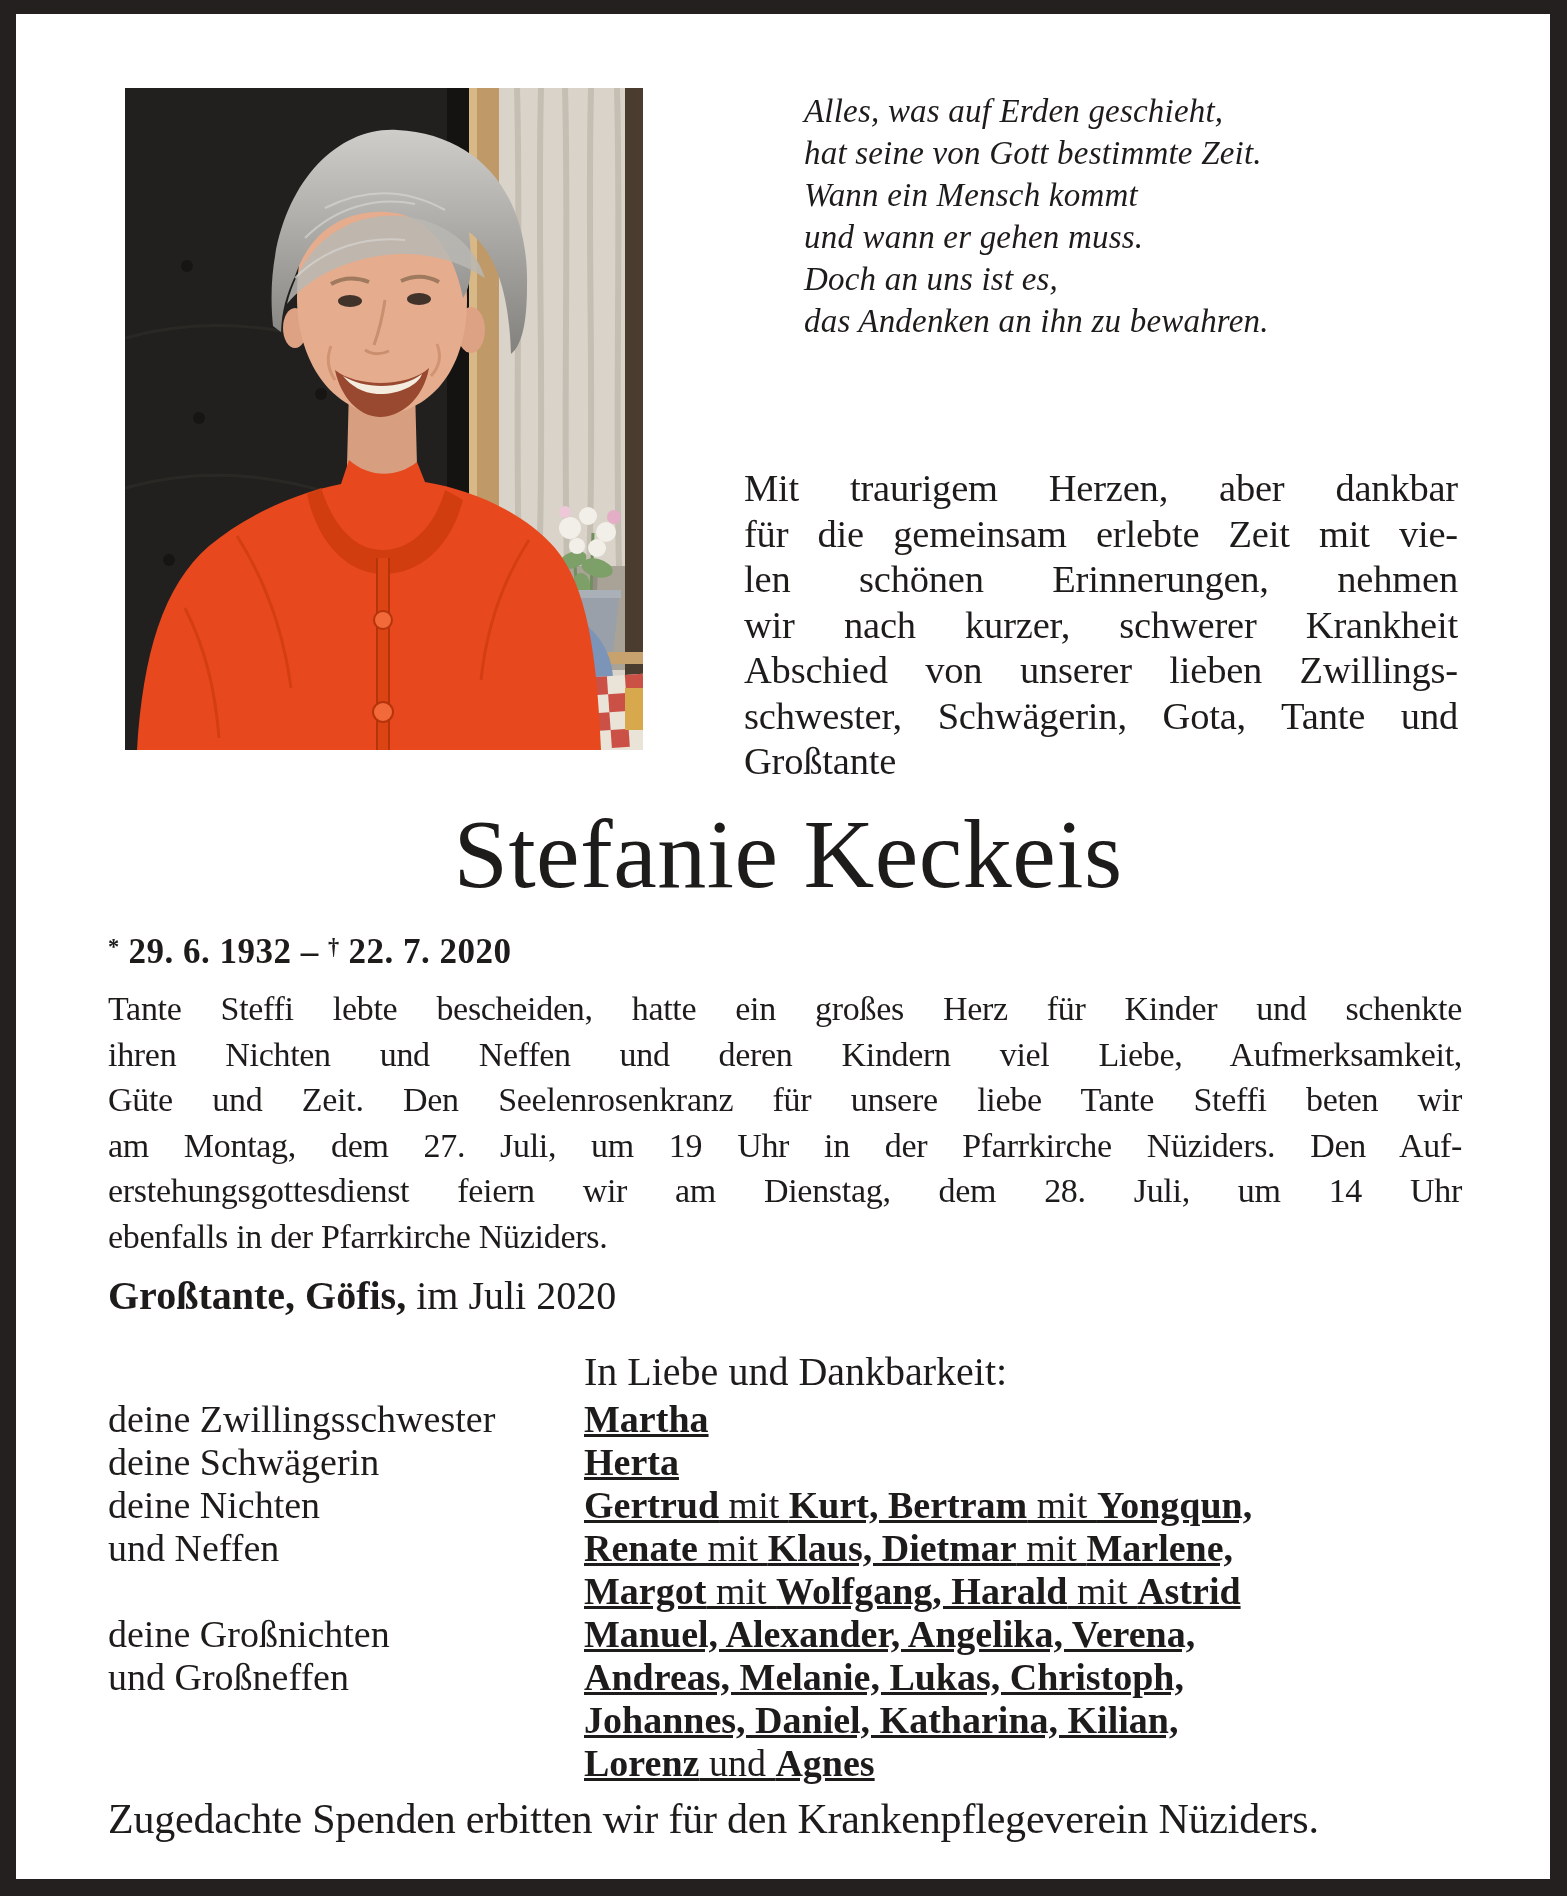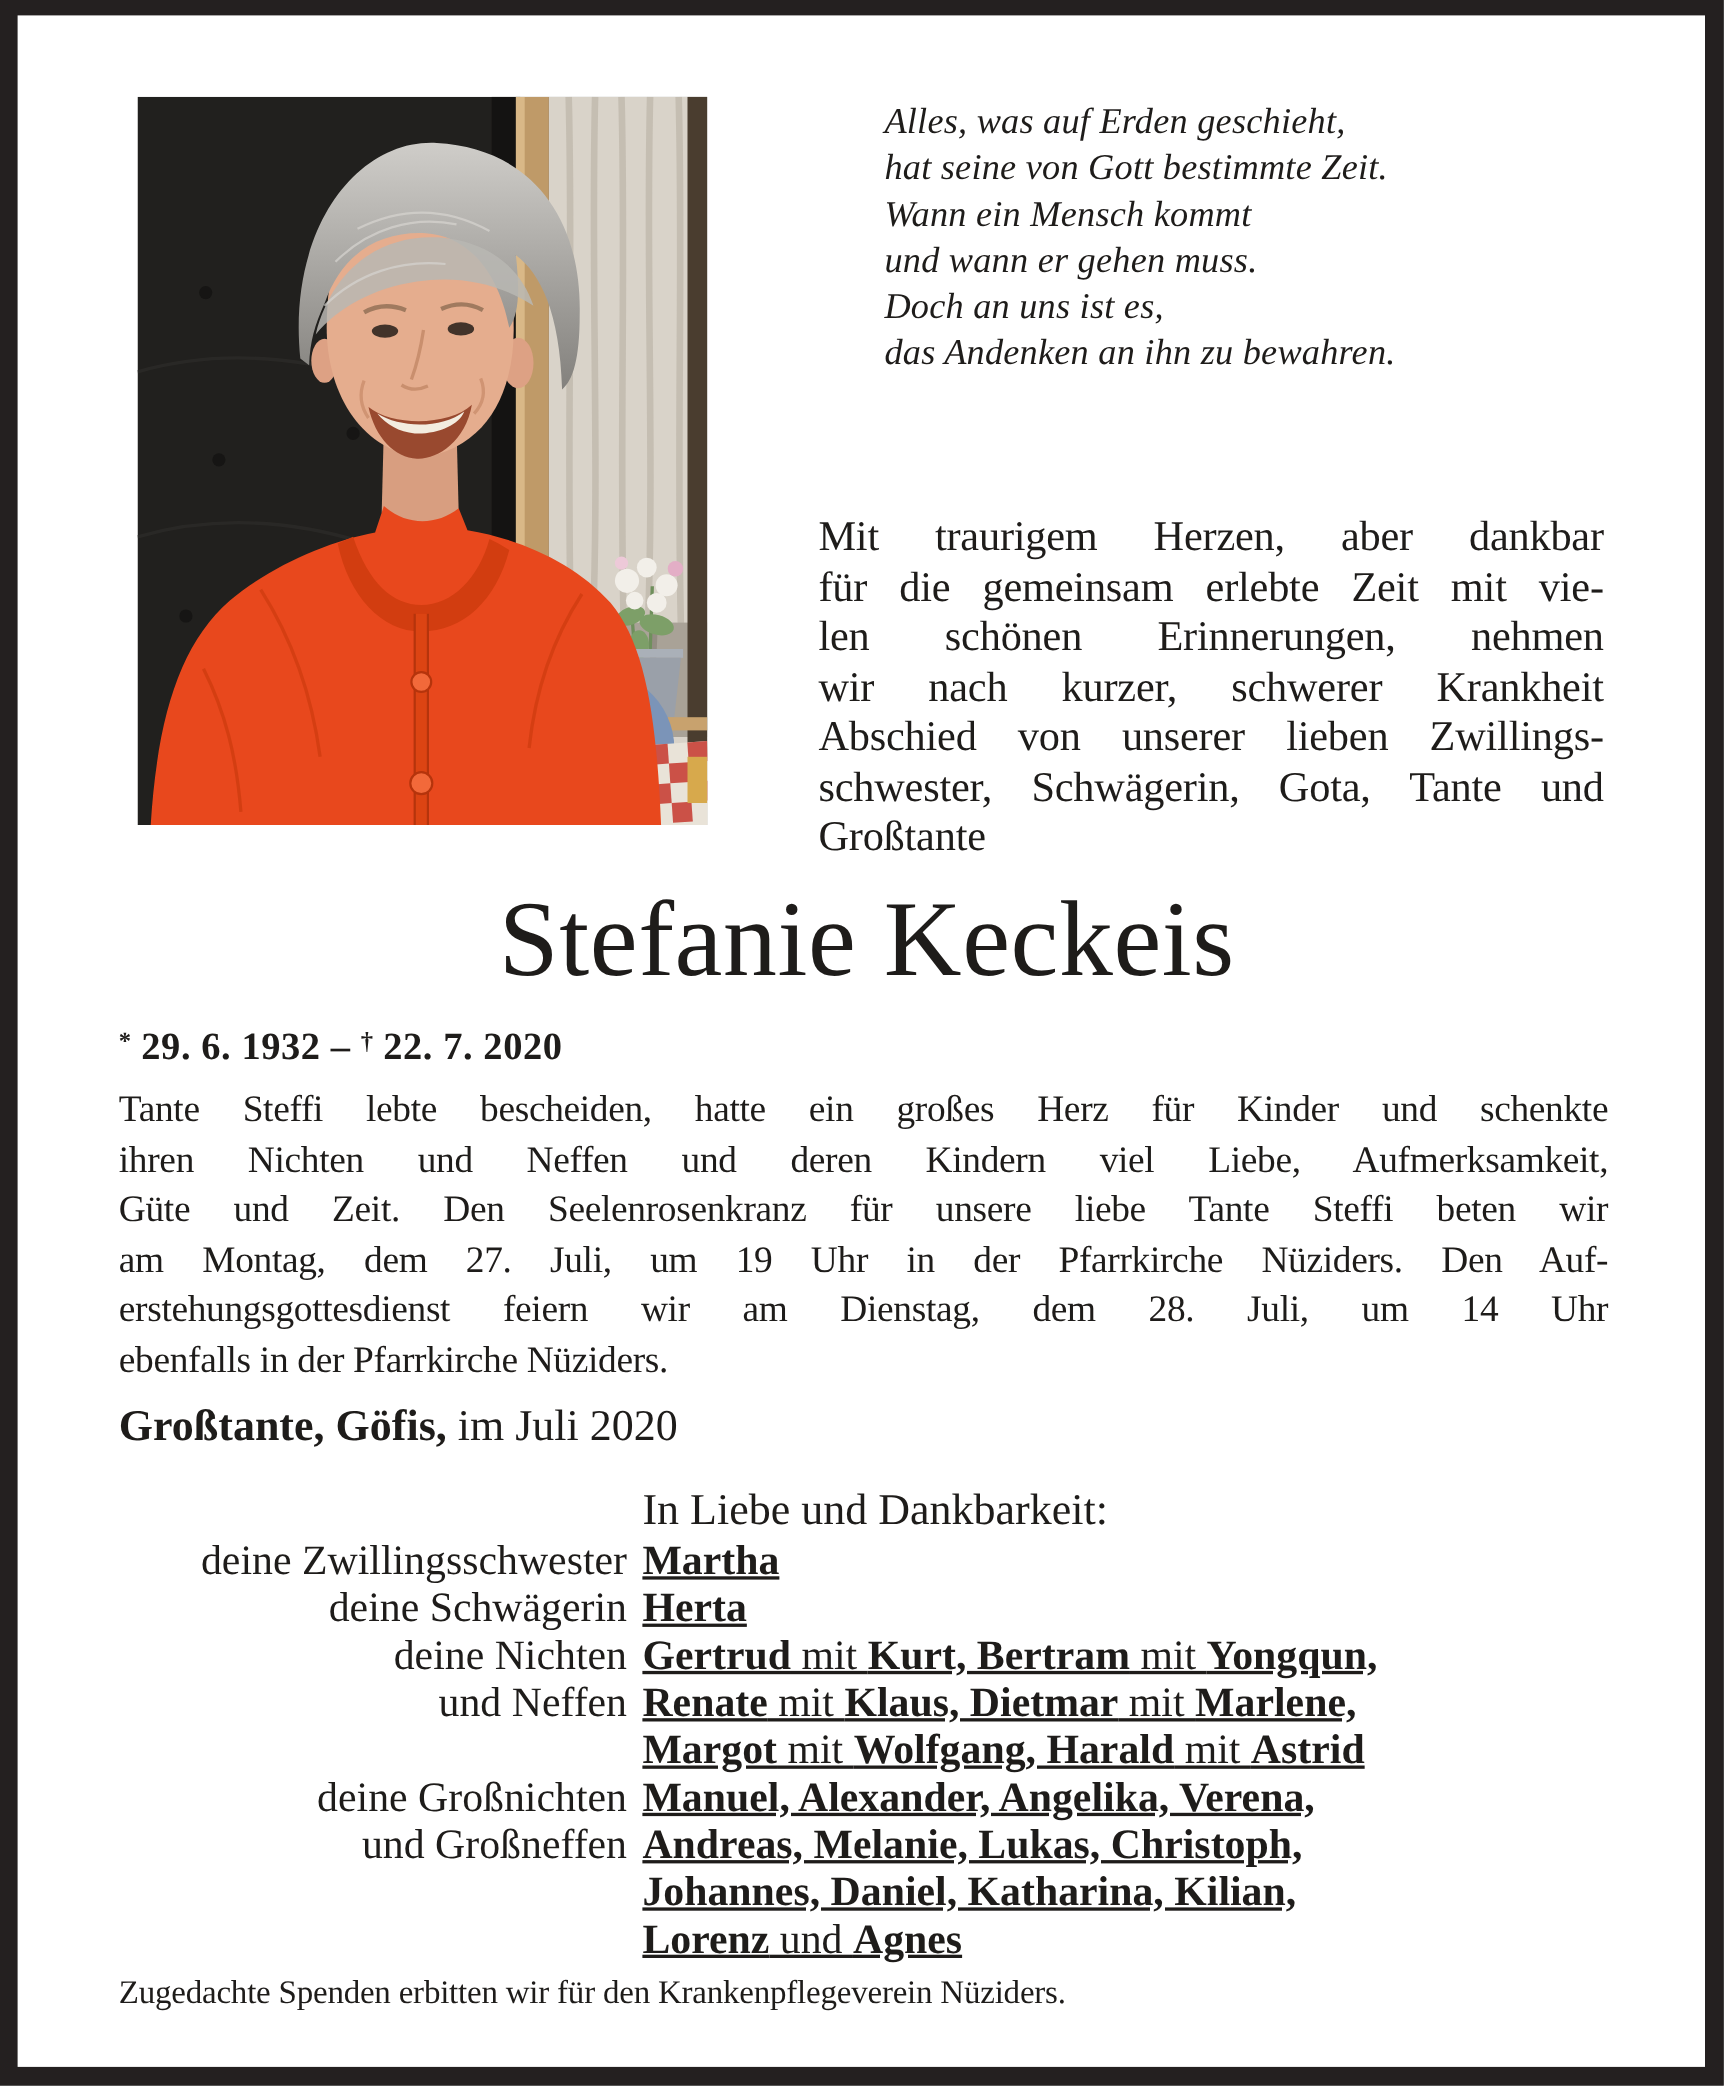--- a/index.html
+++ b/index.html
@@ -37,25 +37,25 @@
   .service{left:108px;top:986px;width:1354px;
     font-size:34px;line-height:45.5px;letter-spacing:-0.3px;font-family:Liberation Serif, serif;}
   
   .place{left:108px;top:1272px;width:1352px;font-size:40px;}
   .b{font-weight:bold;}
   
   .closing{left:584px;top:1348px;font-size:40px;}
   
   .family{left:108px;top:1398px;width:1354px;font-size:38px;line-height:43px;}
   .frow{display:flex;}
-  .flabel{width:462px;text-align:right;flex:0 0 auto;margin-right:14px;white-space:nowrap;}
+  .flabel{width:462px;flex:0 0 auto;margin-right:14px;white-space:nowrap;}
   .fnames{flex:1 1 auto;white-space:nowrap;text-decoration:underline;}
   .fnames .b{font-weight:bold;}
   
-  .donation{left:108px;top:1795px;width:1354px;font-size:30px;letter-spacing:-0.2px;}
+  .donation{left:108px;top:1795px;width:1354px;font-size:42px;letter-spacing:-0.2px;}
 </style>
 </head>
 <body>
 
 <div class="page">
   <div class="sheet"></div>
 
   <svg class="abs photo" viewBox="0 0 518 662" aria-hidden="true">
     <defs>
       <linearGradient id="hg" x1="0" y1="0" x2="0" y2="1">

